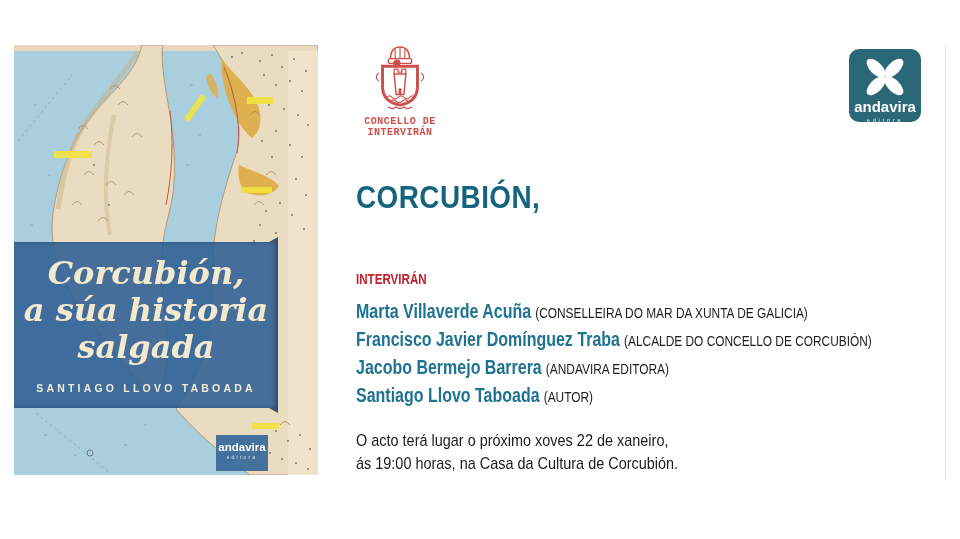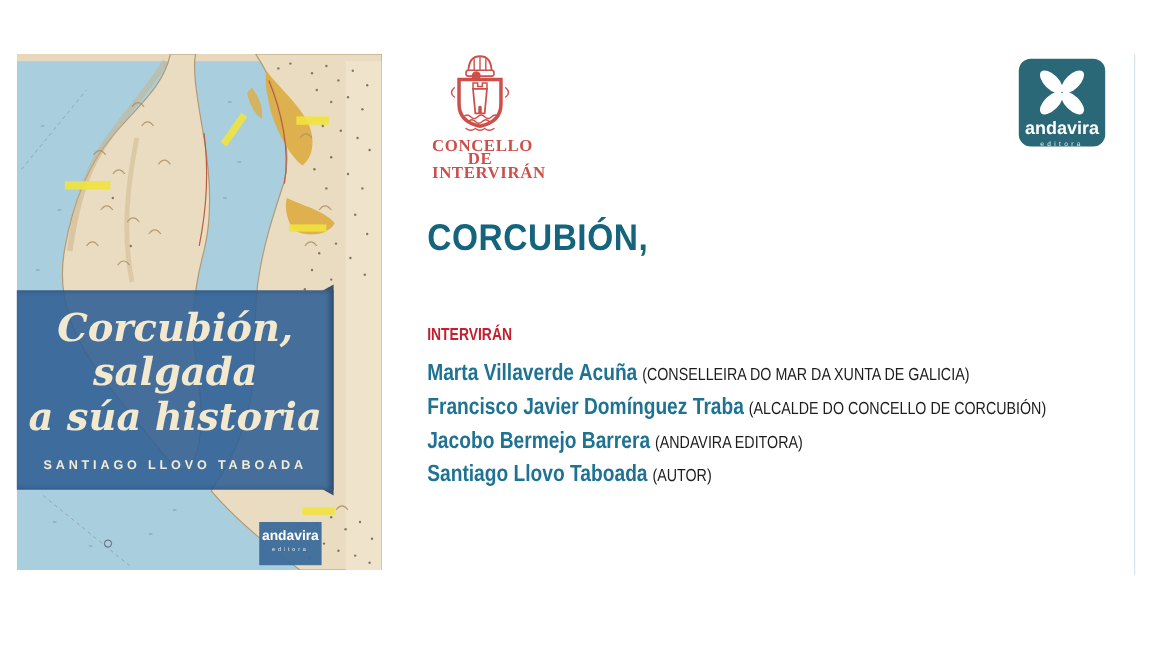--- a/index.html
+++ b/index.html
@@ -25,22 +25,22 @@
   .cover-author{margin-top:16px;font-size:10.5px;font-weight:bold;letter-spacing:3.2px;
                 color:#f2ecd6;}
   .cover-pub{position:absolute;left:202px;top:390px;width:52px;height:36px;
              background:rgba(60,108,155,0.95);color:#fff;text-align:center;
              box-sizing:border-box;padding-top:7px;}
   .cover-pub .n{font-size:11.5px;font-weight:bold;line-height:11px;}
   .cover-pub .s{font-size:4.5px;letter-spacing:2.4px;color:#e8f0f4;margin-top:2px;}
 
   
   .concello{position:absolute;left:360px;top:44px;width:80px;text-align:center;}
-  .concello-text{margin-top:2px;font-family:Liberation Serif, serif;font-weight:bold;
-                 font-size:14px;line-height:11px;letter-spacing:0.5px;color:#cc4f4a;}
+  .concello-text{margin-top:2px;font-family:Liberation Mono, monospace;font-weight:bold;
+                 font-size:10px;line-height:11px;letter-spacing:0.5px;color:#cc4f4a;}
 
   
   .badge{position:absolute;left:849px;top:49px;width:72px;height:73px;background:#2a6877;
          border-radius:10px;text-align:center;box-sizing:border-box;padding-top:6px;}
   .badge .n{font-size:15px;font-weight:bold;color:#fff;line-height:15px;margin-top:-2px;}
   .badge .s{font-size:5.5px;letter-spacing:2.8px;color:#e9f2f3;margin-top:3px;}
 
   
   .nx90{display:inline-block;transform:scaleX(.9);transform-origin:0 50%;white-space:nowrap;}
   .nx85{display:inline-block;transform:scaleX(.85);transform-origin:0 50%;white-space:nowrap;}
@@ -170,22 +170,22 @@
           <path d="M30,390 h3"></path>
           <path d="M60,410 h3"></path>
         <path d="M110,400 h3"></path>
           <path d="M130,380 h3"></path>
       </g>
     </svg>
 
     <div class="cover-band">
       <div class="cover-title">
         <div>Corcubión,</div>
+        <div>a súa historia</div>
         <div>salgada</div>
-        <div>a súa historia</div>
       </div>
       <div class="cover-author">SANTIAGO LLOVO TABOADA</div>
     </div>
 
     <div class="cover-pub">
       <div class="n">andavira</div>
       <div class="s">editora</div>
     </div>
   </div>
 
@@ -250,15 +250,19 @@
       <span class="nx82"><span class="speaker-name">Francisco Javier Domínguez Traba</span><span class="speaker-role">(ALCALDE DO CONCELLO DE CORCUBIÓN)</span></span>
     </div>
     <div class="speaker-line">
       <span class="nx82"><span class="speaker-name">Jacobo Bermejo Barrera</span><span class="speaker-role">(ANDAVIRA EDITORA)</span></span>
     </div>
     <div class="speaker-line">
       <span class="nx82"><span class="speaker-name">Santiago Llovo Taboada</span><span class="speaker-role">(AUTOR)</span></span>
     </div>
   </div>
 
+  <div class="details">
+    <div><span class="nx85">O acto terá lugar o próximo xoves 22 de xaneiro,</span></div>
+    <div><span class="nx85">ás 19:00 horas, na Casa da Cultura de Corcubión.</span></div>
+  </div>
 
   <div class="edge-line"></div>
 </div>
 
 </body></html>

